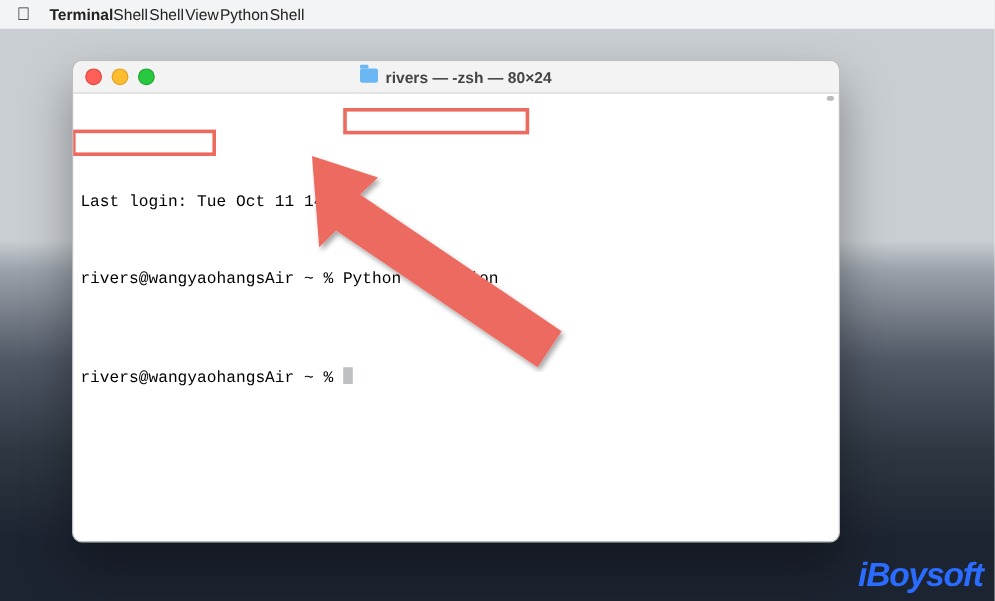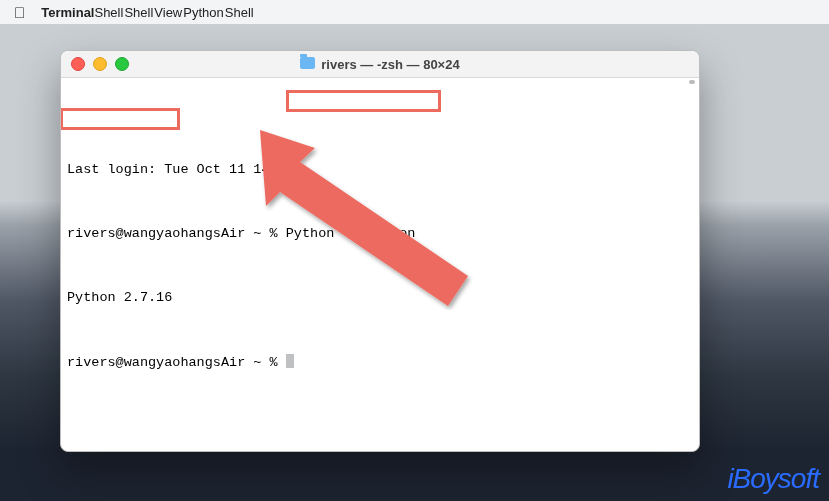--- a/index.html
+++ b/index.html
@@ -149,21 +149,21 @@
     position: absolute;
     pointer-events: none;
   }
 
   
   .watermark {
     position:absolute;
     right:10px;
     bottom:6px;
     font-style: italic;
-    font-weight:400;
+    font-weight:700;
     font-size:28px;
     color:#2a6cff;
     letter-spacing:-1px;
     font-family: "Arial Black", Arial, sans-serif;
   }
 </style>
 </head>
 <body>
 
 <div class="desktop">
@@ -192,21 +192,20 @@
     </div>
 
     <div class="terminal-body">
       <div class="scroll-end"></div>
 
       
       <div class="line"><span>Last login: Tue Oct 11 14:</span></div>
       
       <div class="line"><span>rivers@wangyaohangsAir ~ % </span><span>Python --version</span></div>
       
-      <div class="line"><span>Python 2.7.16</span></div>
       
       <div class="line"><span>rivers@wangyaohangsAir ~ % </span><span class="cursor"></span></div>
 
       
       <span class="hl-box" style="left:225px; top:12px; width:155px; height:22px;"></span>
       <span class="hl-box" style="left:-1px; top:30px; width:120px; height:22px;"></span>
     </div>
   </div>
 
   <svg class="arrow" style="left:260px; top:130px; width:220px; height:180px;" viewBox="0 0 220 180">

